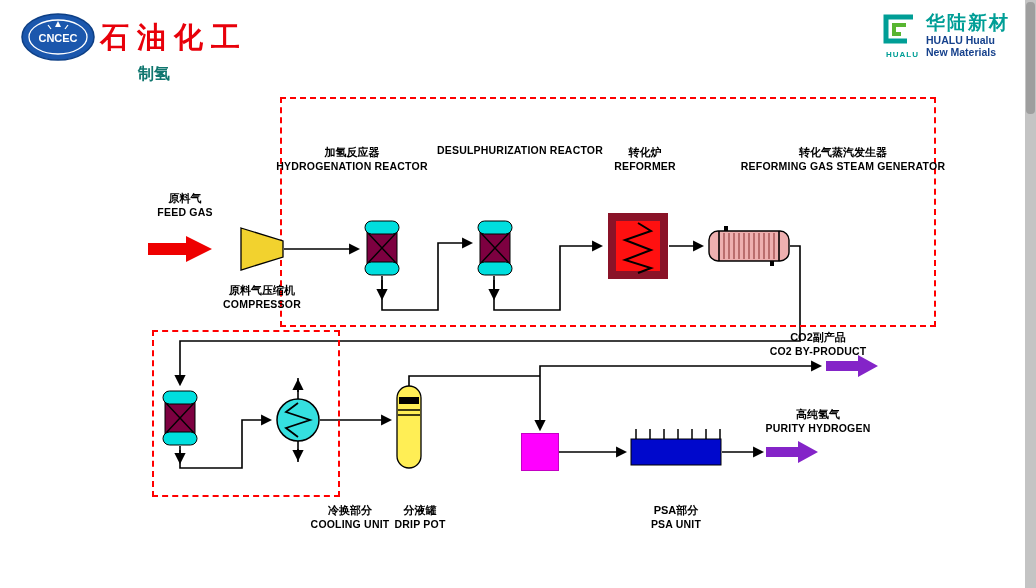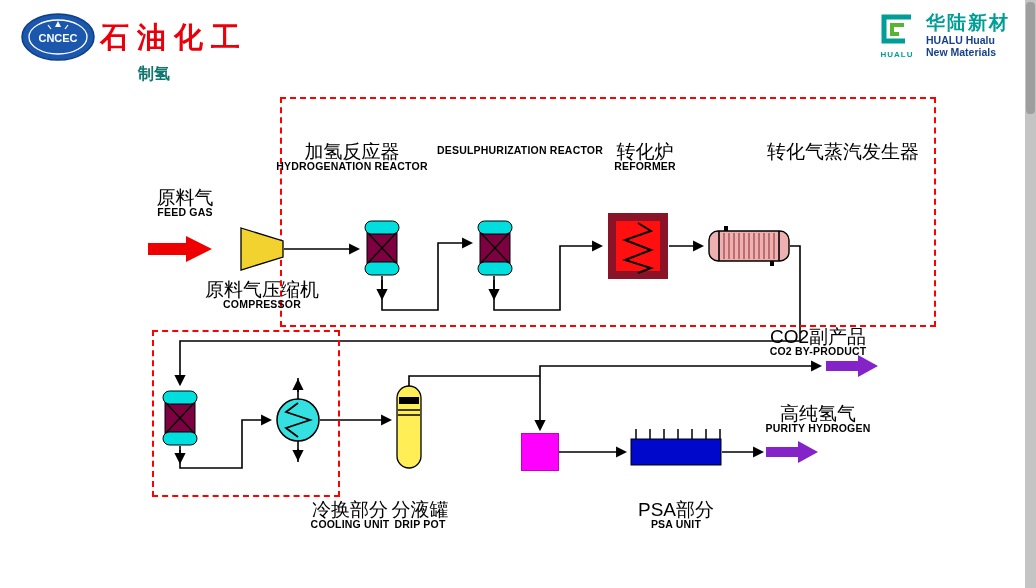--- a/index.html
+++ b/index.html
@@ -3,27 +3,27 @@
 <meta charset="utf-8">
 <style>
   *{margin:0;padding:0;box-sizing:border-box}
   html,body{background:#ffffff}
   body{font-family:"Liberation Sans",sans-serif;color:#000}
   .slide{position:relative;width:1036px;height:588px;background:#fff;overflow:hidden}
   .connectors{position:absolute;left:0;top:0;pointer-events:none}
   .equip{position:absolute;line-height:0}
   .dash-box{position:absolute;border:2px dashed var(--dash-red,#ff0000)}
   .lbl{position:absolute;transform:translateX(-50%);text-align:center;white-space:nowrap}
-  .lbl .zh{font-size:19px;font-weight:normal;line-height:16px}
+  .lbl .zh{font-size:11px;font-weight:bold;line-height:16px}
   .lbl .en{font-size:10.5px;font-weight:bold;line-height:13px;letter-spacing:.2px}
   .brand-zh{position:absolute;left:100px;top:18px;font-family:"DejaVu Serif",serif;
             font-size:29px;font-weight:bold;letter-spacing:8px;color:var(--brand-red,#e8000a)}
   .subtitle{position:absolute;left:138px;top:64px;font-size:16px;font-weight:600;color:#0f766e}
   .hualu{position:absolute;right:26px;top:12px;display:flex;gap:7px;align-items:flex-start}
-  .hualu .mark-wrap{width:44px;text-align:center}
+  .hualu .mark-wrap{width:44px;text-align:right}
   .hualu .badge{font-size:8px;font-weight:bold;letter-spacing:1px;color:var(--hualu-teal,#009e96);line-height:9px}
   .hualu .name{font-size:19px;font-weight:bold;letter-spacing:2px;color:var(--hualu-teal,#009e96);line-height:22px}
   .hualu .sub{font-size:10.5px;font-weight:bold;color:var(--hualu-navy,#16418c);line-height:12px}
   .decarb-box{position:absolute;left:521px;top:433px;width:38px;height:38px;
               background:var(--decarb-magenta,#ff00ff);border:1px solid #c400c4}
   .scrollbar{position:absolute;right:0;top:0;width:11px;height:588px;background:var(--scrollbar-gray,#c4c4c4)}
   .scroll-thumb{position:absolute;right:1px;top:2px;width:9px;height:112px;background:#9e9e9e;border-radius:4px}
 </style>
 </head>
 <body>
@@ -197,20 +197,21 @@
     <div class="en">DESULPHURIZATION REACTOR</div>
   </div>
 
   <div class="lbl" style="left:645px;top:144px">
     <div class="zh">转化炉</div>
     <div class="en">REFORMER</div>
   </div>
 
   <div class="lbl" style="left:843px;top:144px">
     <div class="zh">转化气蒸汽发生器</div>
+    <div class="en">REFORMING GAS STEAM GENERATOR</div>
   </div>
 
   <div class="lbl" style="left:192px;top:502px">
   </div>
 
   <div class="lbl" style="left:350px;top:502px">
     <div class="zh">冷换部分</div>
     <div class="en">COOLING UNIT</div>
   </div>
 

